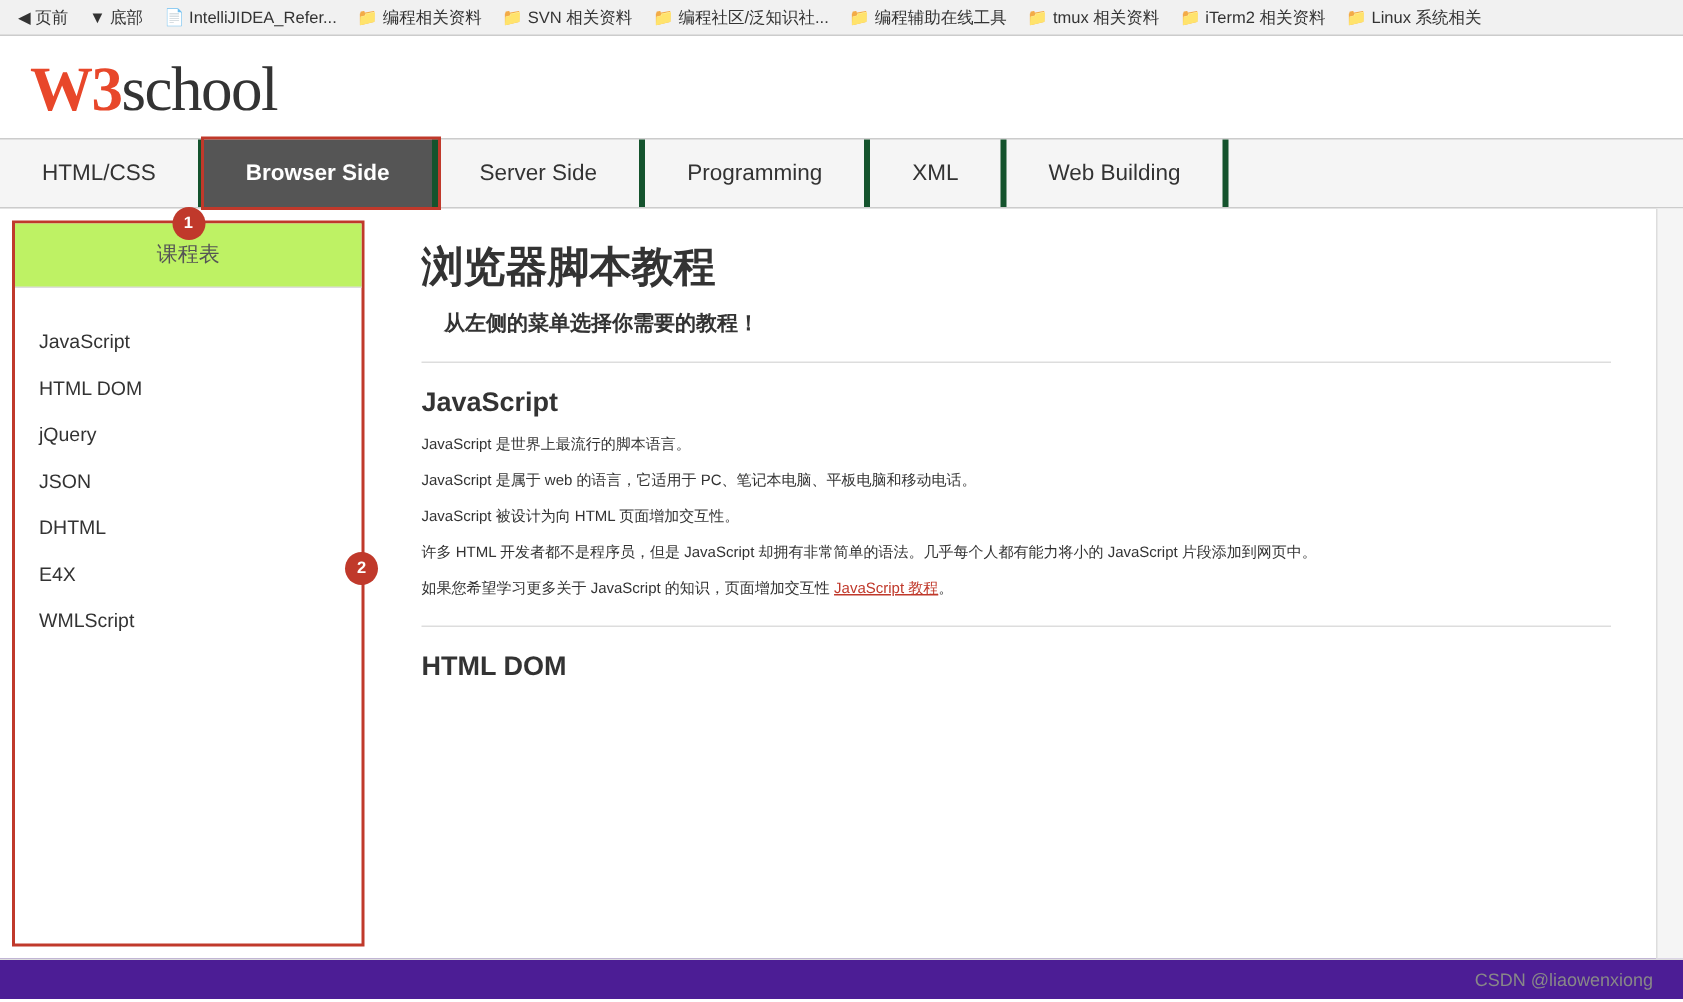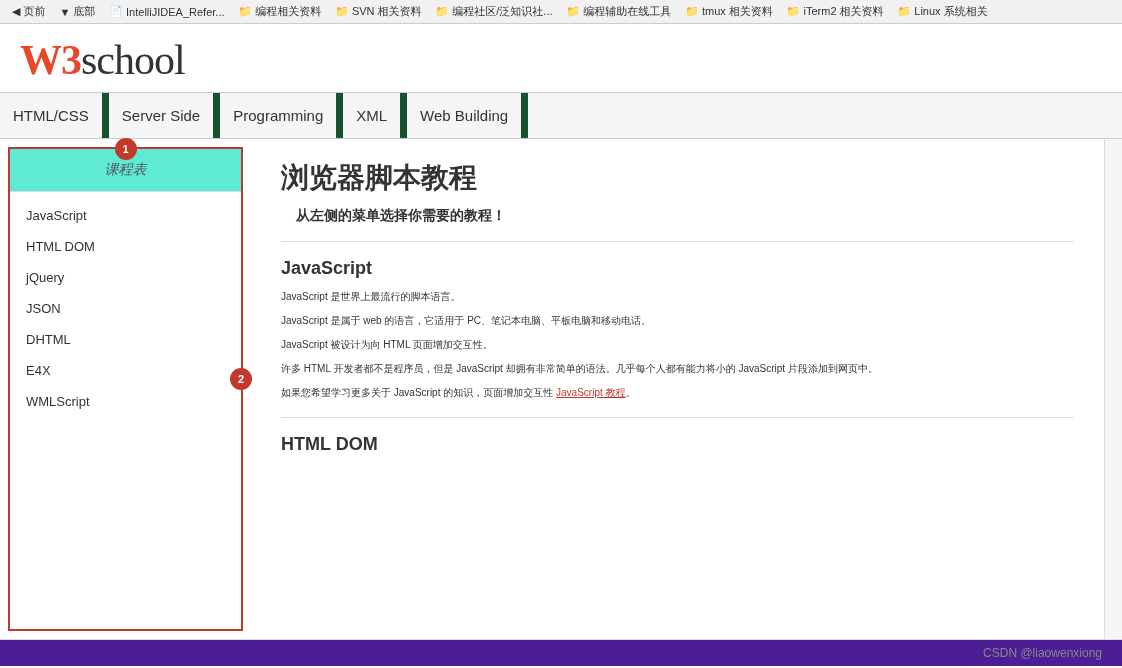--- a/index.html
+++ b/index.html
@@ -42,25 +42,25 @@
     .logo span.school { color: #333; font-weight: normal; }
 
     
     .nav-tabs {
       display: flex;
       background: #f5f5f5;
       border-top: 1px solid #ccc;
       border-bottom: 1px solid #ccc;
     }
     .nav-tab {
-      padding: 14px 13px;
+      padding: 14px 28px;
       cursor: pointer;
       font-size: 15px;
       color: #333;
-      border-right: 7px solid #14532d;
+      border-right: 4px solid #14532d;
       transition: background 0.1s;
       user-select: none;
     }
     .nav-tab.active {
       background: #555;
       color: #fff;
       font-weight: bold;
       position: relative;
       outline: 2px solid #c0392b;
     }
@@ -75,28 +75,27 @@
     .sidebar {
       width: 235px;
       min-width: 235px;
       border-right: 1px solid #ccc;
       border: 2px solid #c0392b;
       margin: 8px;
       padding-bottom: 16px;
       position: relative;
     }
     .sidebar-title {
-      background: #5eead4;
+      background: #bef264;
       text-align: center;
       padding: 12px;
       font-size: 14px;
       color: #555;
       border-bottom: 1px solid #ddd;
-      margin-bottom: 8px;
-      font-style: italic;
+      margin-bottom: 20px;
     }
     .sidebar-item {
       display: block;
       padding: 8px 16px;
       color: #333;
       text-decoration: none;
       font-size: 13px;
       cursor: pointer;
     }
 
@@ -194,20 +193,21 @@
 </div>
 
 <div class="logo-area">
   <div class="logo">
     <span class="w3">W3</span><span class="school">school</span>
   </div>
 </div>
 
 <div class="nav-tabs">
   <div class="nav-tab">HTML/CSS</div>
+  <div class="nav-tab active">Browser Side</div>
   <div class="nav-tab">Server Side</div>
   <div class="nav-tab">Programming</div>
   <div class="nav-tab">XML</div>
   <div class="nav-tab">Web Building</div>
 </div>
 
 <div class="main-layout">
 
   <div class="sidebar" style="position:relative;">
     <div class="sidebar-title">课程表</div>

